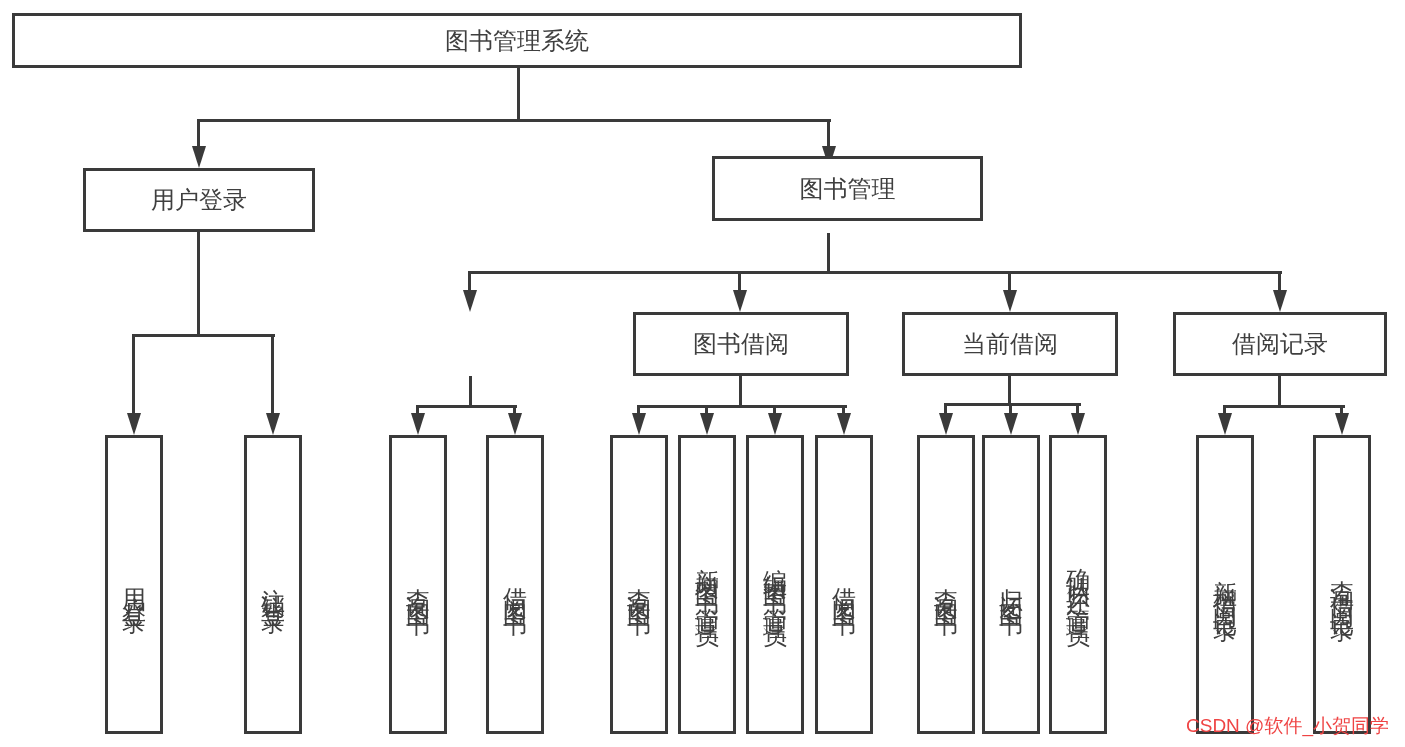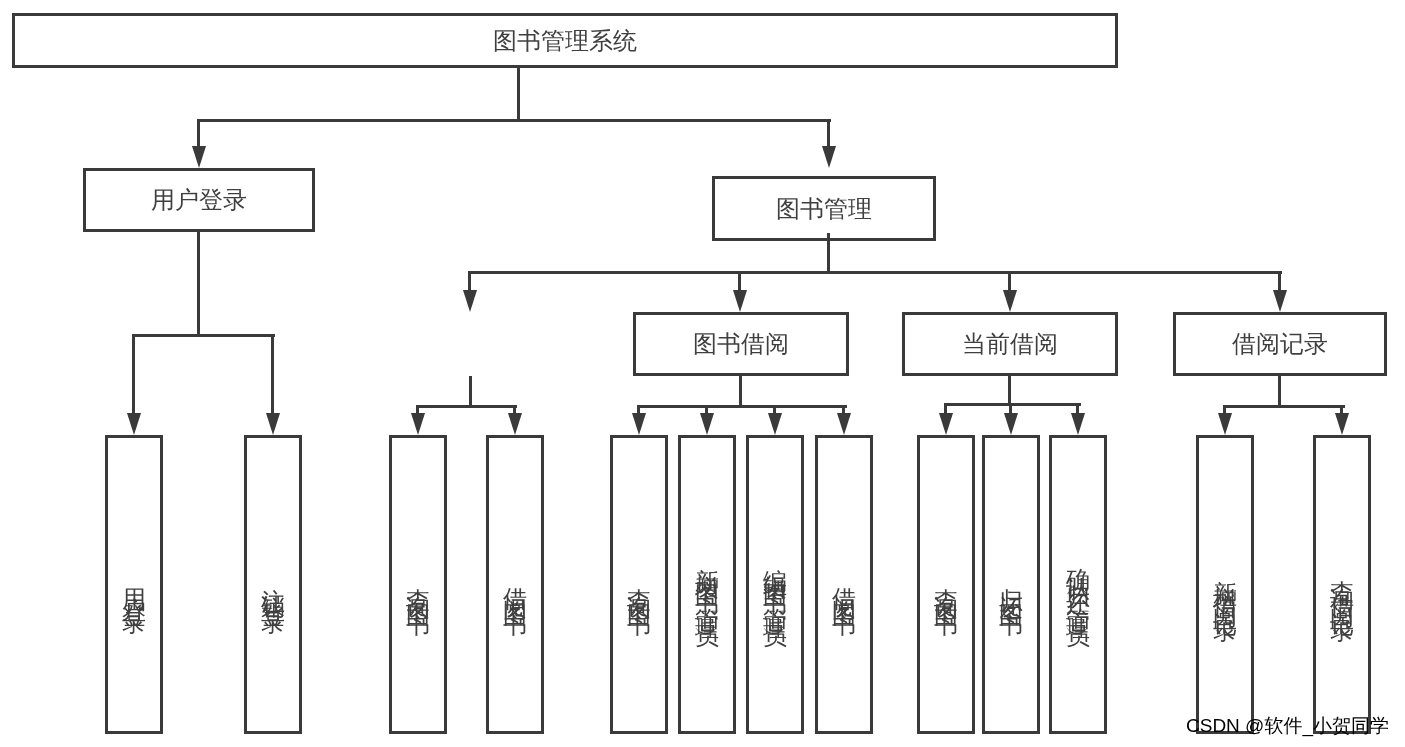--- a/index.html
+++ b/index.html
@@ -33,45 +33,45 @@
   .arrow{
     position:absolute;width:0;height:0;
     border-left:7px solid transparent;
     border-right:7px solid transparent;
     border-top:22px solid #3a3a3a;
   }
   .watermark{
     position:absolute;
     left:1186px;top:713px;
     font-size:19px;
-    color:#000000;
+    color:#ef4444;
     white-space:nowrap;
     z-index:5;
   }
 </style>
 </head>
 <body>
 
 <div id="stage">
 
-  <div class="box h" style="left:12px;top:13px;width:1106px;height:55px">
+  <div class="box h" style="left:12px;top:13px;width:1010px;height:55px">
     <span class="label">图书管理系统</span>
   </div>
 
   <div class="line" style="left:517px;top:68px;width:3px;height:53px"></div>
   <div class="line" style="left:197px;top:119px;width:634px;height:3px"></div>
   <div class="line" style="left:197px;top:119px;width:3px;height:29px"></div>
   <div class="arrow" style="left:192px;top:146px"></div>
   <div class="line" style="left:827px;top:119px;width:3px;height:29px"></div>
   <div class="arrow" style="left:822px;top:146px"></div>
 
   <div class="box h" style="left:83px;top:168px;width:232px;height:64px">
     <span class="label">用户登录</span>
   </div>
-  <div class="box h" style="left:712px;top:176px;width:224px;height:65px">
+  <div class="box h" style="left:712px;top:156px;width:271px;height:65px">
     <span class="label">图书管理</span>
   </div>
 
   <div class="line" style="left:197px;top:232px;width:3px;height:105px"></div>
   <div class="line" style="left:132px;top:334px;width:143px;height:3px"></div>
   <div class="line" style="left:132px;top:334px;width:3px;height:81px"></div>
   <div class="arrow" style="left:127px;top:413px"></div>
   <div class="line" style="left:271px;top:334px;width:3px;height:81px"></div>
   <div class="arrow" style="left:266px;top:413px"></div>
 

